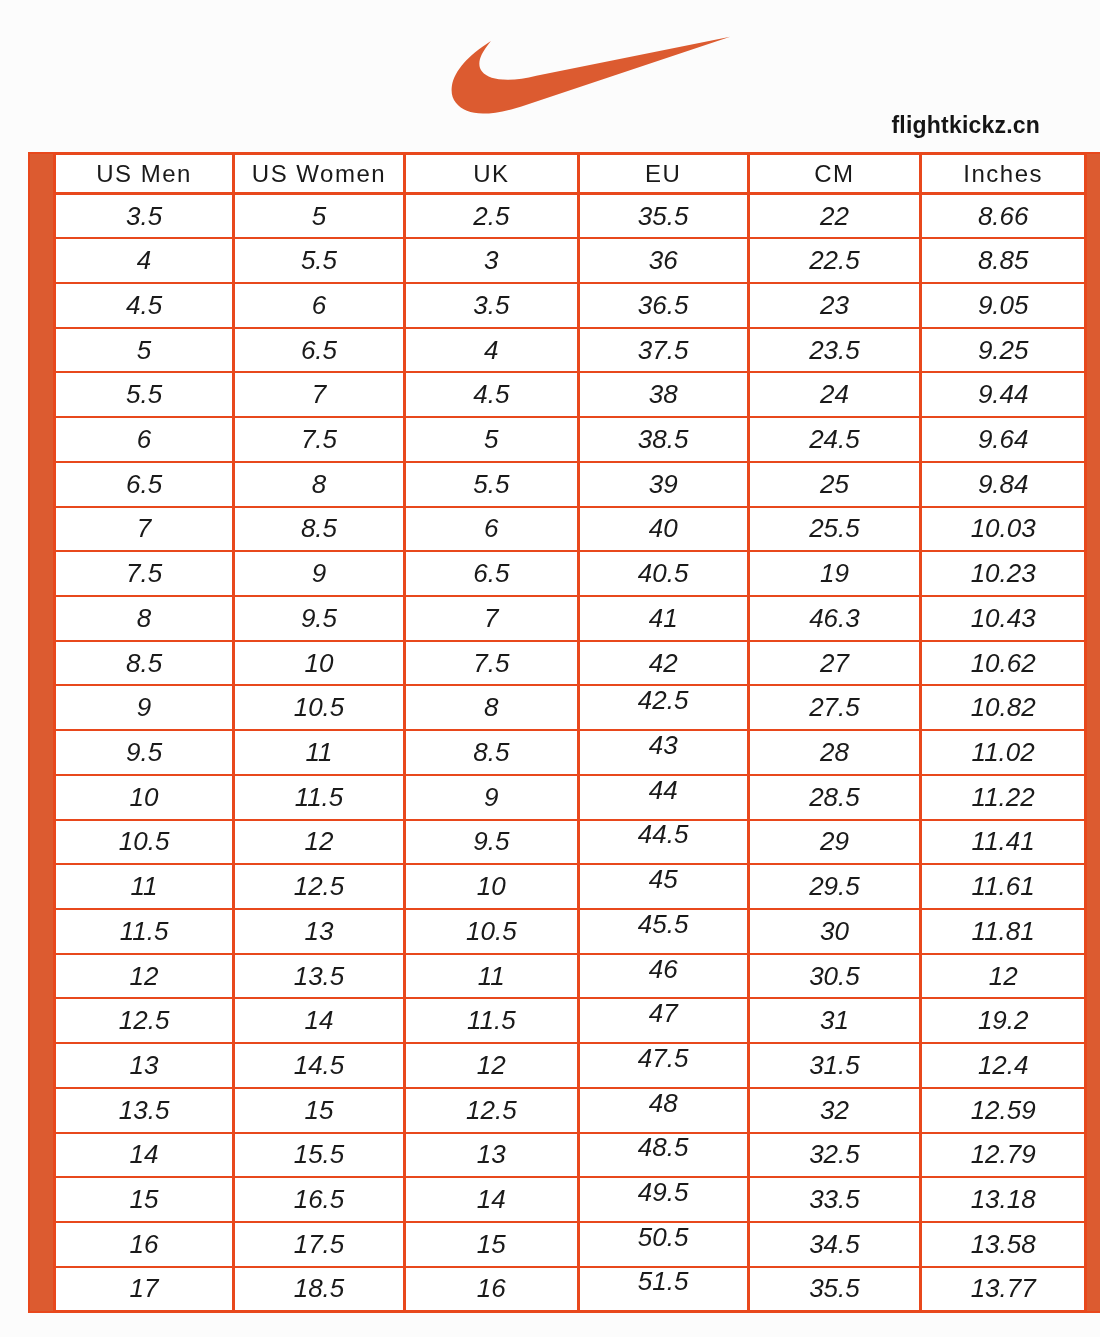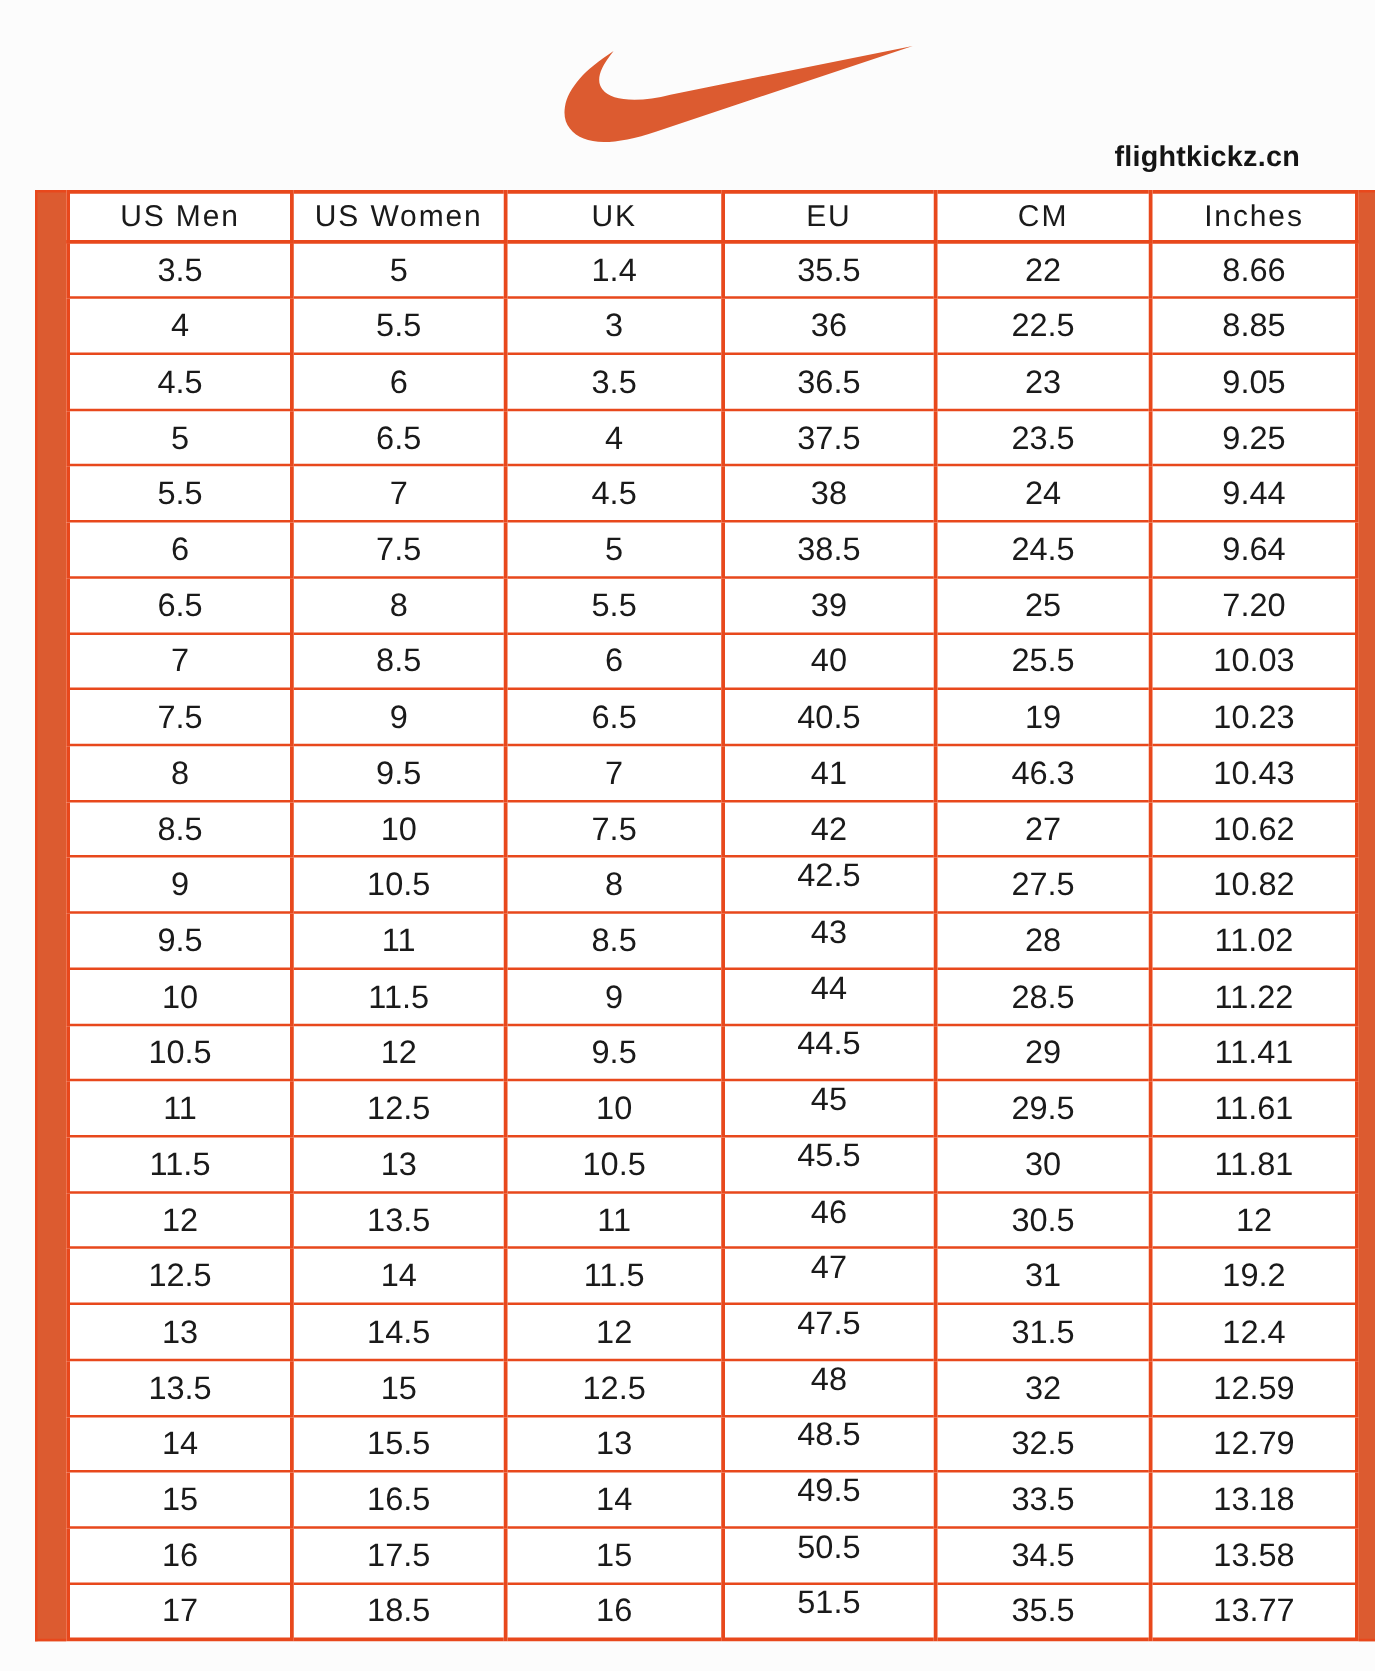--- a/index.html
+++ b/index.html
@@ -47,21 +47,21 @@
     border-bottom: 2px solid #E8481C;
     border-left: 3px solid #E8481C;
     border-right: 3px solid #E8481C;
     text-align: center;
     vertical-align: middle;
     padding: 0;
     white-space: nowrap;
     overflow: hidden;
   }
   table.size-table thead tr { height: 40px; }
-  table.size-table tbody tr { height: 43px; }
+  table.size-table tbody tr { height: 43px; font-style: italic; }
   table.size-table th {
     font-size: 24px;
     font-weight: 400;
     letter-spacing: 1.5px;
     border-bottom-width: 3px;
   }
   table.size-table td { font-size: 26px; font-weight: 400; }
   table.size-table td span { display: inline-block; }
   table.size-table td span.raised { transform: translateY(-7px); }
 </style>
@@ -95,21 +95,21 @@
           <th>UK</th>
           <th>EU</th>
           <th>CM</th>
           <th>Inches</th>
         </tr>
     </thead>
     <tbody id="table-body">
         <tr>
           <td><span>3.5</span></td>
           <td><span>5</span></td>
-          <td><span>1.4</span></td>
+          <td><span>2.5</span></td>
           <td><span>35.5</span></td>
           <td><span>22</span></td>
           <td><span>8.66</span></td>
         </tr>
         <tr>
           <td><span>4</span></td>
           <td><span>5.5</span></td>
           <td><span>3</span></td>
           <td><span>36</span></td>
           <td><span>22.5</span></td>
@@ -146,21 +146,21 @@
           <td><span>38.5</span></td>
           <td><span>24.5</span></td>
           <td><span>9.64</span></td>
         </tr>
         <tr>
           <td><span>6.5</span></td>
           <td><span>8</span></td>
           <td><span>5.5</span></td>
           <td><span>39</span></td>
           <td><span>25</span></td>
-          <td><span>7.20</span></td>
+          <td><span>9.84</span></td>
         </tr>
         <tr>
           <td><span>7</span></td>
           <td><span>8.5</span></td>
           <td><span>6</span></td>
           <td><span>40</span></td>
           <td><span>25.5</span></td>
           <td><span>10.03</span></td>
         </tr>
         <tr>

